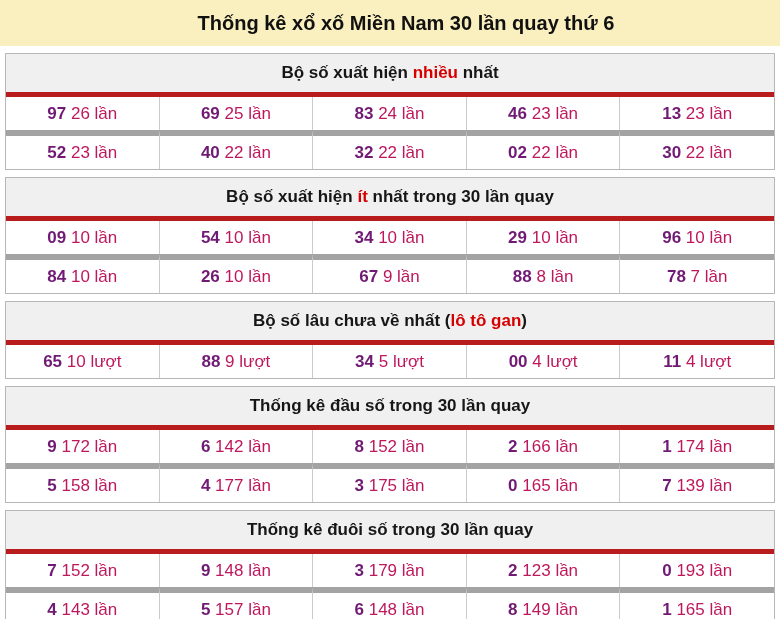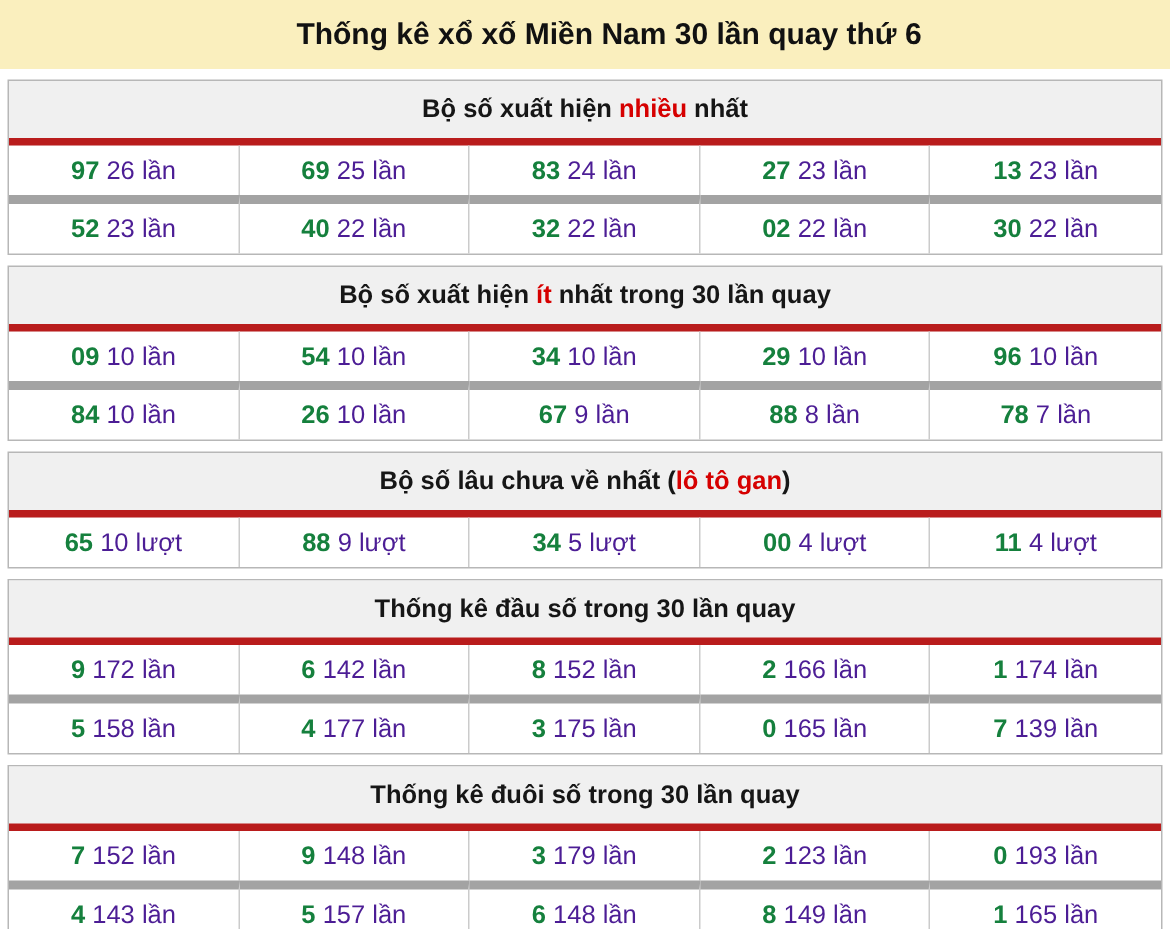--- a/index.html
+++ b/index.html
@@ -45,37 +45,37 @@
   .cell{
     height:33px;
     line-height:33px;
     text-align:center;
     font-size:17px;
     border-right:1px solid #cbcbcb;
     white-space:nowrap;
     overflow:hidden;
   }
   .cell:last-child{border-right:none;}
-  .num{color:#15803d;font-weight:bold;}
-  .cnt{color:#4c1d95;}
+  .num{color:#701a75;font-weight:bold;}
+  .cnt{color:#be185d;}
 </style>
 </head>
 <body>
 
 <div class="title-bar">Thống kê xổ xố Miền Nam 30 lần quay thứ 6</div>
 
 <div class="content">
 
   <div class="section">
     <div class="section-header"><span>Bộ số xuất hiện </span><span class="hl">nhiều</span><span> nhất</span></div>
     <div class="row">
       <div class="cell"><span class="num">97</span> <span class="cnt">26 lần</span></div>
       <div class="cell"><span class="num">69</span> <span class="cnt">25 lần</span></div>
       <div class="cell"><span class="num">83</span> <span class="cnt">24 lần</span></div>
-      <div class="cell"><span class="num">27</span> <span class="cnt">23 lần</span></div>
+      <div class="cell"><span class="num">46</span> <span class="cnt">23 lần</span></div>
       <div class="cell"><span class="num">13</span> <span class="cnt">23 lần</span></div>
     </div>
     <div class="row">
       <div class="cell"><span class="num">52</span> <span class="cnt">23 lần</span></div>
       <div class="cell"><span class="num">40</span> <span class="cnt">22 lần</span></div>
       <div class="cell"><span class="num">32</span> <span class="cnt">22 lần</span></div>
       <div class="cell"><span class="num">02</span> <span class="cnt">22 lần</span></div>
       <div class="cell"><span class="num">30</span> <span class="cnt">22 lần</span></div>
     </div>
   </div>

